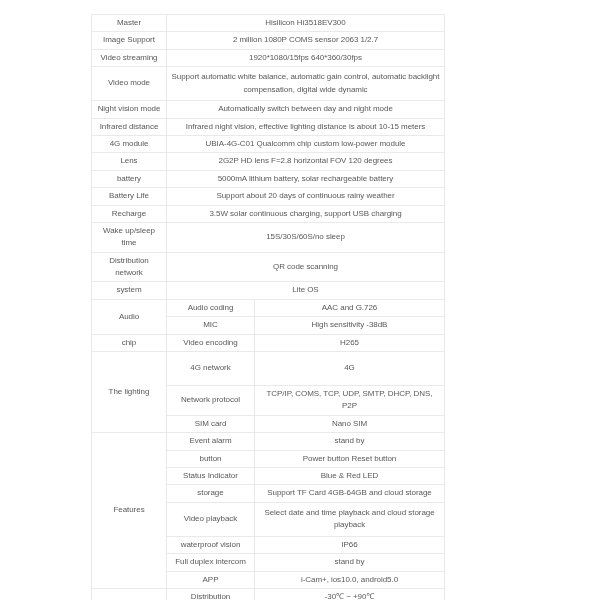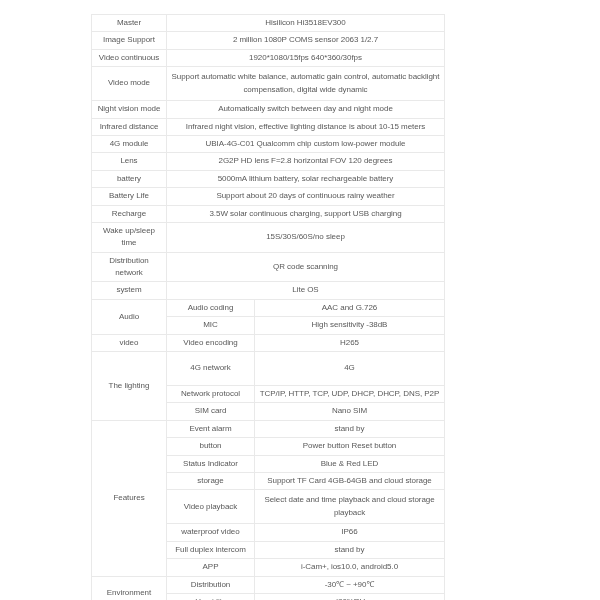--- a/index.html
+++ b/index.html
@@ -53,21 +53,21 @@
     <tbody>
         <tr class="spec-row">
           <td class="cell label-cell">Master</td>
           <td class="cell value-cell" colspan="2">Hisilicon Hi3518EV300</td>
         </tr>
         <tr class="spec-row">
           <td class="cell label-cell">Image Support</td>
           <td class="cell value-cell" colspan="2">2 million 1080P COMS sensor 2063 1/2.7</td>
         </tr>
         <tr class="spec-row">
-          <td class="cell label-cell">Video continuous</td>
+          <td class="cell label-cell">Video streaming</td>
           <td class="cell value-cell" colspan="2">1920*1080/15fps 640*360/30fps</td>
         </tr>
         <tr class="spec-row tall">
           <td class="cell label-cell">Video mode</td>
           <td class="cell value-cell" colspan="2">Support automatic white balance, automatic gain control, automatic backlight compensation, digital wide dynamic</td>
         </tr>
         <tr class="spec-row">
           <td class="cell label-cell">Night vision mode</td>
           <td class="cell value-cell" colspan="2">Automatically switch between day and night mode</td>
         </tr>
@@ -110,32 +110,32 @@
         <tr class="spec-row">
           <td class="cell group-cell" rowspan="2">Audio</td>
           <td class="cell label-cell">Audio coding</td>
           <td class="cell value-cell">AAC and G.726</td>
         </tr>
         <tr class="spec-row">
           <td class="cell label-cell">MIC</td>
           <td class="cell value-cell">High sensitivity -38dB</td>
         </tr>
         <tr class="spec-row">
-          <td class="cell group-cell" rowspan="1">video</td>
+          <td class="cell group-cell" rowspan="1">chip</td>
           <td class="cell label-cell">Video encoding</td>
           <td class="cell value-cell">H265</td>
         </tr>
         <tr class="spec-row tall">
           <td class="cell group-cell" rowspan="3">The lighting</td>
           <td class="cell label-cell">4G network</td>
           <td class="cell value-cell">4G</td>
         </tr>
         <tr class="spec-row">
           <td class="cell label-cell">Network protocol</td>
-          <td class="cell value-cell">TCP/IP, HTTP, TCP, UDP, DHCP, DHCP, DNS, P2P</td>
+          <td class="cell value-cell">TCP/IP, COMS, TCP, UDP, SMTP, DHCP, DNS, P2P</td>
         </tr>
         <tr class="spec-row">
           <td class="cell label-cell">SIM card</td>
           <td class="cell value-cell">Nano SIM</td>
         </tr>
         <tr class="spec-row">
           <td class="cell group-cell" rowspan="8">Features</td>
           <td class="cell label-cell">Event alarm</td>
           <td class="cell value-cell">stand by</td>
         </tr>
@@ -149,21 +149,21 @@
         </tr>
         <tr class="spec-row">
           <td class="cell label-cell">storage</td>
           <td class="cell value-cell">Support TF Card 4GB-64GB and cloud storage</td>
         </tr>
         <tr class="spec-row tall">
           <td class="cell label-cell">Video playback</td>
           <td class="cell value-cell">Select date and time playback and cloud storage playback</td>
         </tr>
         <tr class="spec-row">
-          <td class="cell label-cell">waterproof video</td>
+          <td class="cell label-cell">waterproof vision</td>
           <td class="cell value-cell">IP66</td>
         </tr>
         <tr class="spec-row">
           <td class="cell label-cell">Full duplex intercom</td>
           <td class="cell value-cell">stand by</td>
         </tr>
         <tr class="spec-row">
           <td class="cell label-cell">APP</td>
           <td class="cell value-cell">i-Cam+, ios10.0, android5.0</td>
         </tr>

